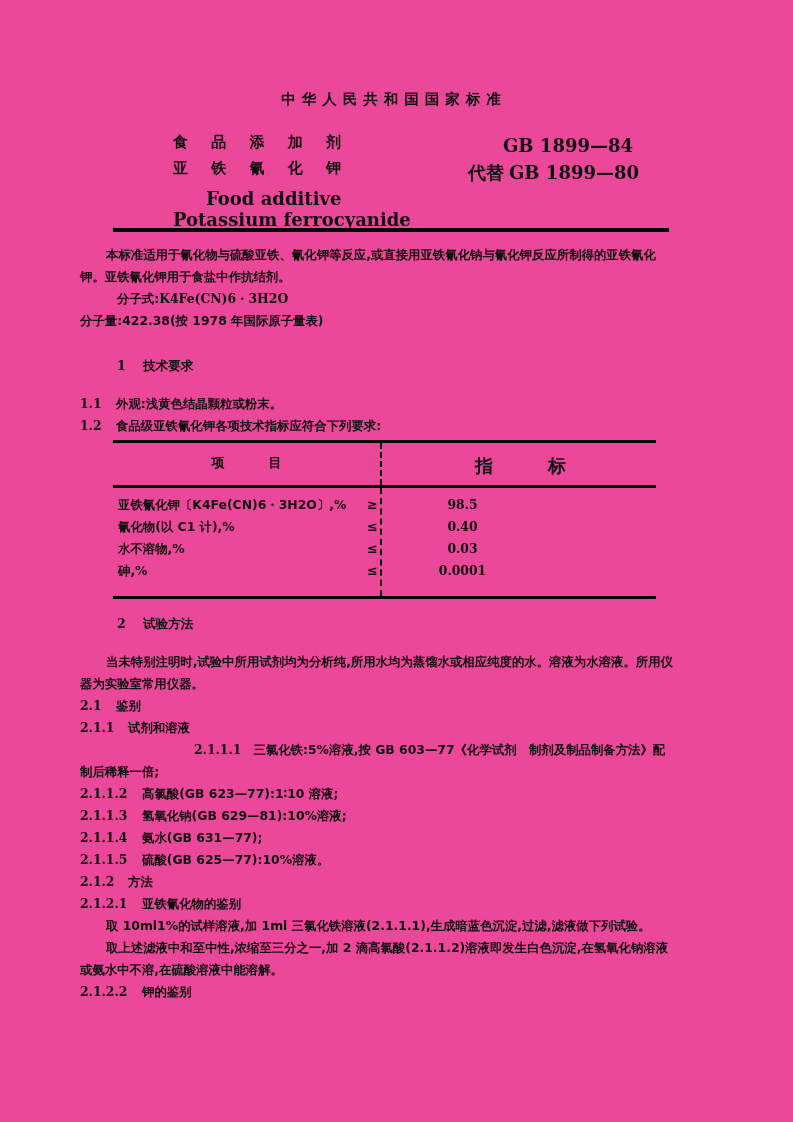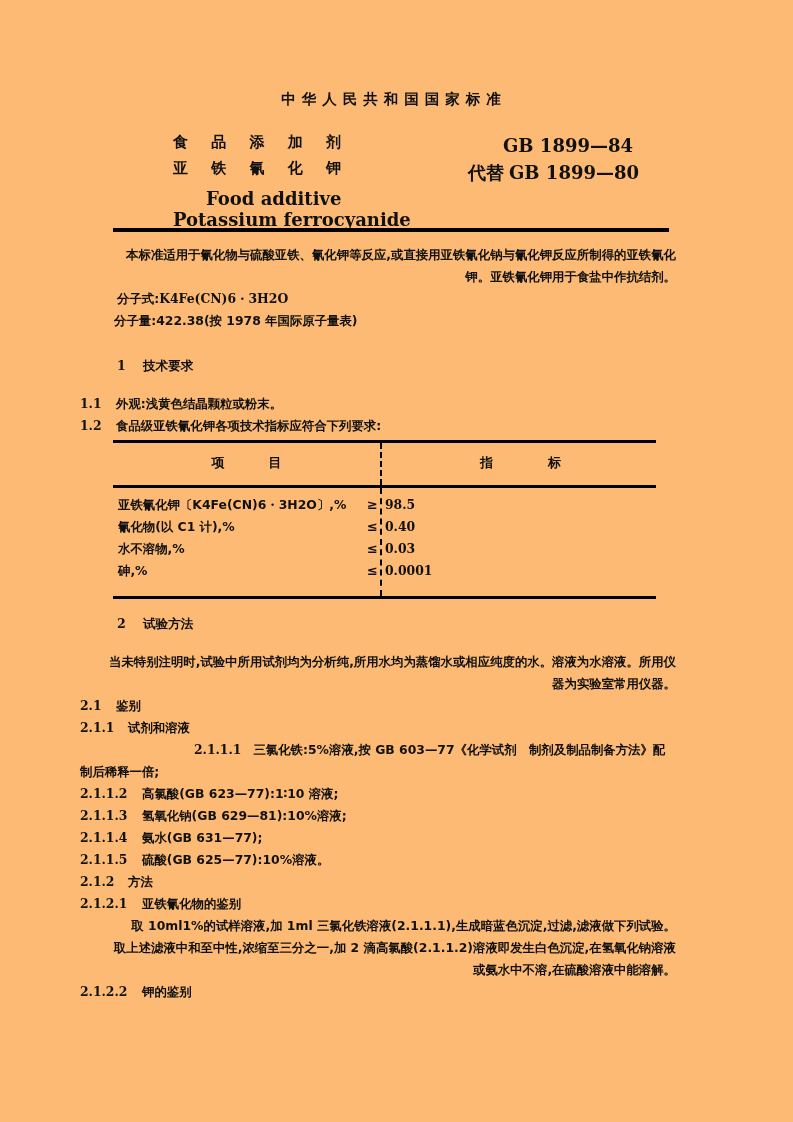--- a/index.html
+++ b/index.html
@@ -8,21 +8,21 @@
     background: #ffffff;
   }
   body {
     font-family: "DejaVu Sans", sans-serif;
     color: #000000;
   }
   .page {
     position: relative;
     width: 793px;
     height: 1122px;
-    background: #fdba74;
+    background: #ec4899;
     overflow: hidden;
     box-sizing: border-box;
   }
 
   
   .masthead {
     position: absolute;
     left: 113px;
     top: 90px;
     width: 556px;
@@ -101,21 +101,20 @@
     font-weight: bold;
     font-size: 12.4px;
     line-height: 22px;
     color: #111;
     margin: 0;
     padding: 0 117px 0 80px;
     letter-spacing: 0px;
   }
   .p.indent {
     text-indent: 26px;
-    text-align: right;
   }
   .p.lvl2 { padding-left: 80px; }
   .p.hang {
     padding-left: 80px;
   }
   .num {
     font-family: "DejaVu Serif", serif;
     font-weight: bold;
     display: inline-block;
     color: #111;
@@ -176,21 +175,21 @@
     box-sizing: border-box;
   }
   .tbl-head .th-spec {
     position: absolute;
     left: 272px;
     top: 11px;
     width: 271px;
     text-align: center;
     font-family: Liberation Serif, serif;
     font-weight: bold;
-    font-size: 13px;
+    font-size: 18px;
     letter-spacing: 55px;
     padding-left: 55px;
     color: #111;
     box-sizing: border-box;
   }
 
   .tbl-body {
     position: relative;
     padding: 9px 0 11px 0;
   }
@@ -215,20 +214,21 @@
     font-family: "DejaVu Sans", sans-serif;
     font-weight: bold;
     font-size: 13px;
     color: #111;
   }
   .trow .val {
     position: absolute;
     left: 272px;
     top: 0;
     width: 155px;
+    text-align: center;
     font-family: "DejaVu Serif", serif;
     font-weight: bold;
     font-size: 12.4px;
     color: #111;
   }
 
   
   .tbl-divider {
     position: absolute;
     left: 267px;
@@ -263,21 +263,21 @@
   </div>
 
   <div class="head-rule"></div>
 
   <div class="body-area">
 
     <p class="p indent">本标准适用于氰化物与硫酸亚铁、氰化钾等反应,或直接用亚铁氰化钠与氰化钾反应所制得的亚铁氰化钾。亚铁氰化钾用于食盐中作抗结剂。</p>
 
     <p class="p" style="padding-left:117px;"><span>分子式:</span><span class="lat">K4Fe(CN)6・3H2O</span></p>
 
-    <p class="p" style="padding-left:114px;"><span>分子量:</span><span>422.38(按 1978 年国际原子量表)</span></p>
+    <p class="p" style="padding-left:80px;"><span>分子量:</span><span>422.38(按 1978 年国际原子量表)</span></p>
 
     <div class="gap-lg"></div>
 
     <p class="sec-h"><span class="num num-w1">1</span><span>技术要求</span></p>
 
     <div class="gap-md"></div>
 
     <p class="p lvl2"><span class="num num-w2">1.1</span><span>外观:浅黄色结晶颗粒或粉末。</span></p>
 
     <p class="p lvl2"><span class="num num-w2">1.2</span><span>食品级亚铁氰化钾各项技术指标应符合下列要求:</span></p>

